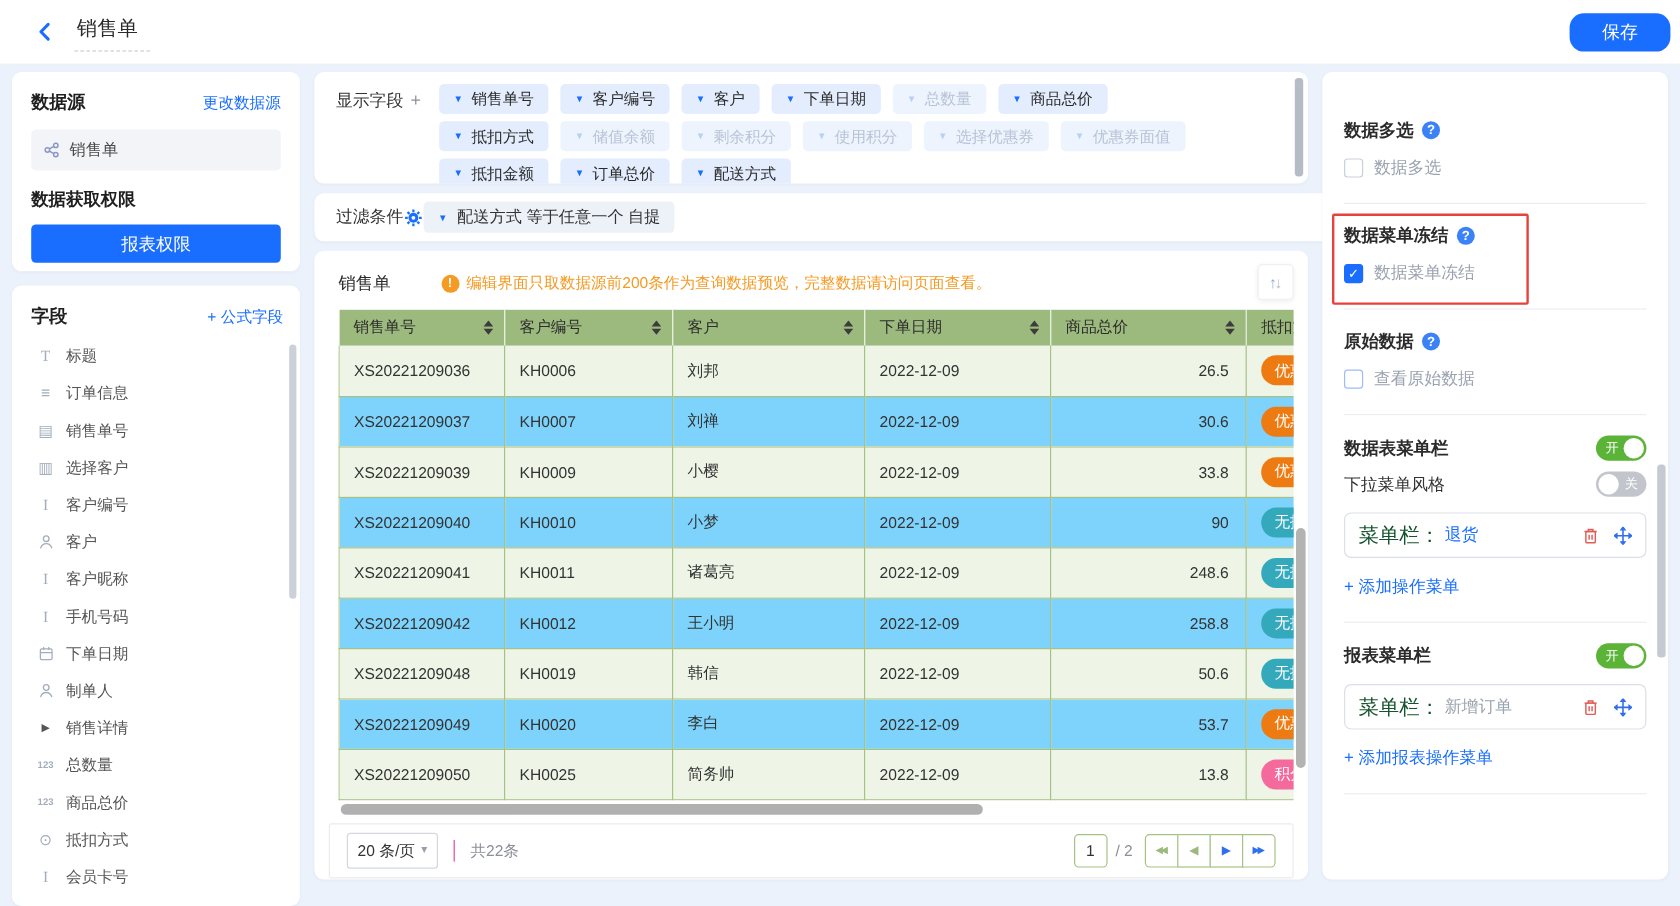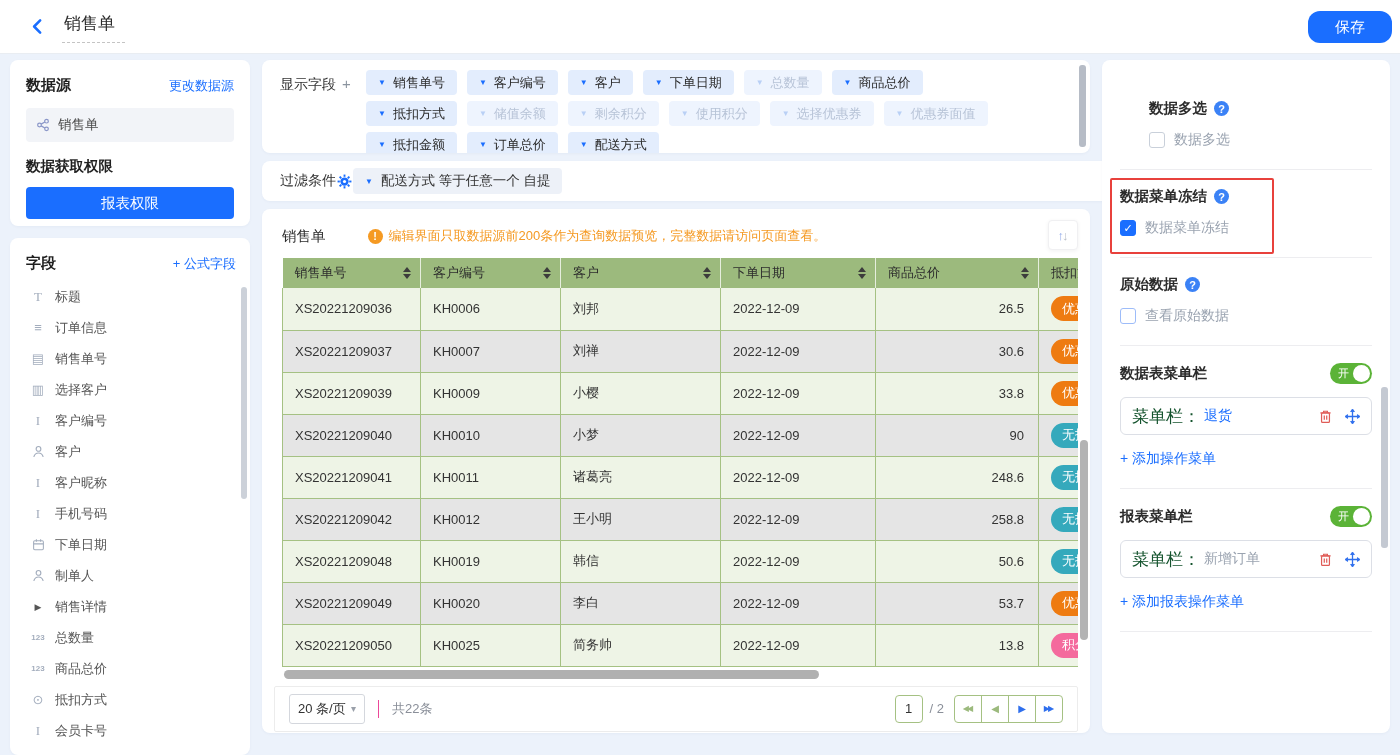--- a/index.html
+++ b/index.html
@@ -71,21 +71,21 @@
 
   .table-wrap { margin-top:9px; width:796px; overflow:hidden; }
   table.grid { border-collapse:collapse; table-layout:fixed; width:876px; }
   .grid th { height:30px; background:var(--header-green); font-weight:normal; font-size:13px; color:#2d2d2d;
     border-right:1px solid rgba(255,255,255,.75); padding:0 9px 0 12px; text-align:left; }
   .th-inner { display:flex; align-items:center; justify-content:space-between; }
   .sorter { display:inline-flex; flex-direction:column; gap:2px; cursor:pointer; }
   .sorter i { width:0; height:0; border-left:4px solid transparent; border-right:4px solid transparent; display:block; }
   .sorter .tu { border-bottom:5px solid #3c3c3c; }
   .sorter .td { border-top:5px solid #3c3c3c; }
-  .grid td { height:42px; border:1px solid var(--border-green); border-top:none; font-size:13px; color:#333; padding:0 12px; background:#e5e5e5; white-space:nowrap; overflow:hidden; }
+  .grid td { height:42px; border:1px solid var(--border-green); border-top:none; font-size:13px; color:#333; padding:0 12px; background:#7dd3fc; white-space:nowrap; overflow:hidden; }
   .grid tr:nth-child(odd) td { background:var(--row-green); }
   .grid td.num { text-align:right; padding-right:14px; }
   .badge { display:inline-flex; align-items:center; height:25px; padding:0 11px; border-radius:13px; color:#fff; font-size:13px; white-space:nowrap; }
   .badge-orange { background:var(--badge-orange); }
   .badge-teal { background:var(--badge-teal); }
   .badge-pink { background:var(--badge-pink); }
 
   .h-scroll { margin-top:3px; width:796px; height:9px; position:relative; }
   .h-scroll .thumb { position:absolute; left:2px; top:0; width:535px; height:9px; background:#b0b0b0; border-radius:5px; cursor:pointer; }
   .tbl-vscroll { position:absolute; right:2px; top:231px; width:8px; height:200px; background:#b3b3b3; border-radius:4px; cursor:pointer; }
@@ -541,21 +541,21 @@
           <button class="pg-btn">
               <span class="dbl pg-blue">▶▶</span>
             </button>
         </div>
       </div>
     </div>
   </div>
 
   <div class="card card-settings">
 
-    <div class="sec" style="margin-top:22px;margin-left:29px;">
+    <div class="sec" style="margin-top:22px;">
       <div class="sec-title">
         <span>数据多选</span>
         <span class="help">?</span>
       </div>
       <div class="cb-row">
         <span class="cb"></span>
         <span class="cb-label">数据多选</span>
       </div>
     </div>
     <hr class="divider">
@@ -586,20 +586,27 @@
       </div>
     </div>
     <hr class="divider">
 
     <div class="sec">
       <div class="row-between">
         <span class="sec-title">数据表菜单栏</span>
         <span class="toggle on">
           <span class="t-label">开</span>
           <span class="t-knob"></span>
+        </span>
+      </div>
+      <div class="row-between mt8">
+        <span class="sub-label">下拉菜单风格</span>
+        <span class="toggle off">
+          <span class="t-knob"></span>
+          <span class="t-label">关</span>
         </span>
       </div>
       <div class="menu-item">
         <span class="mi-prefix">菜单栏：</span>
         <span class="mi-value blue">退货</span>
         <span class="mi-icons">
           <span>
             <svg width="15" height="15" viewBox="0 0 16 16" fill="none" stroke="#e05c57" stroke-width="1.3">
                 <path d="M2.5 4.2 H13.5"></path>
                 <path d="M6 4V2.4h4V4"></path>

